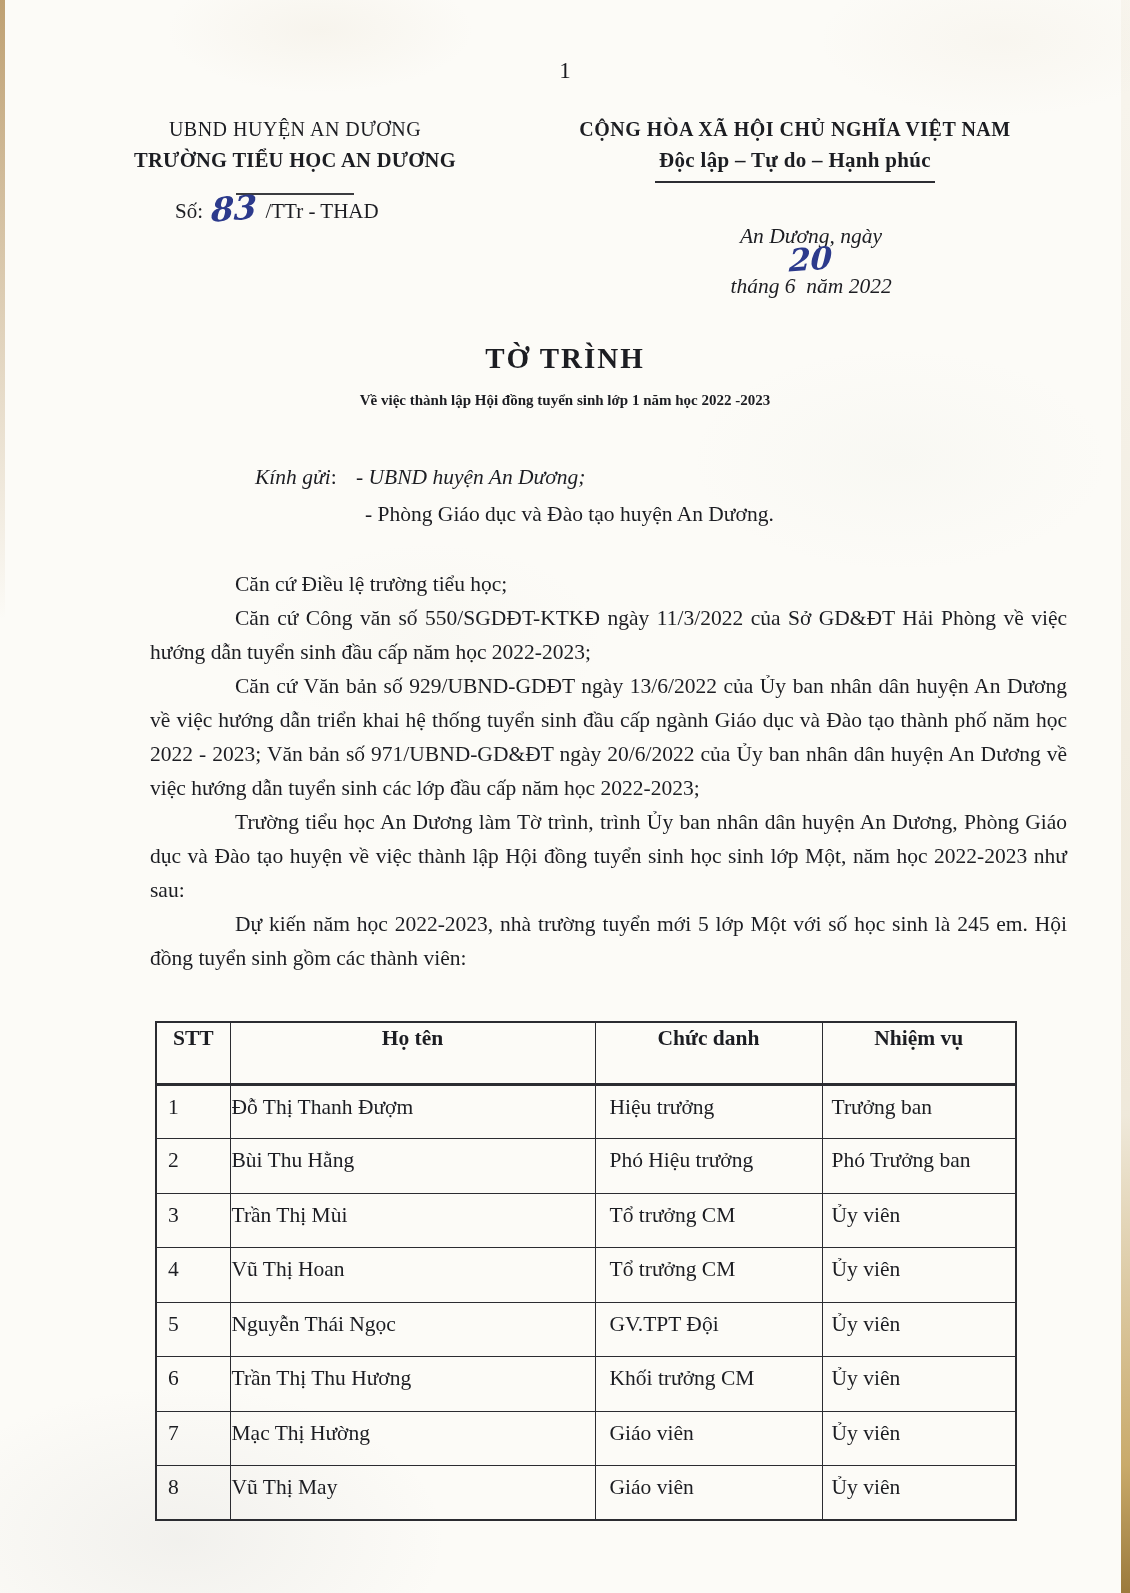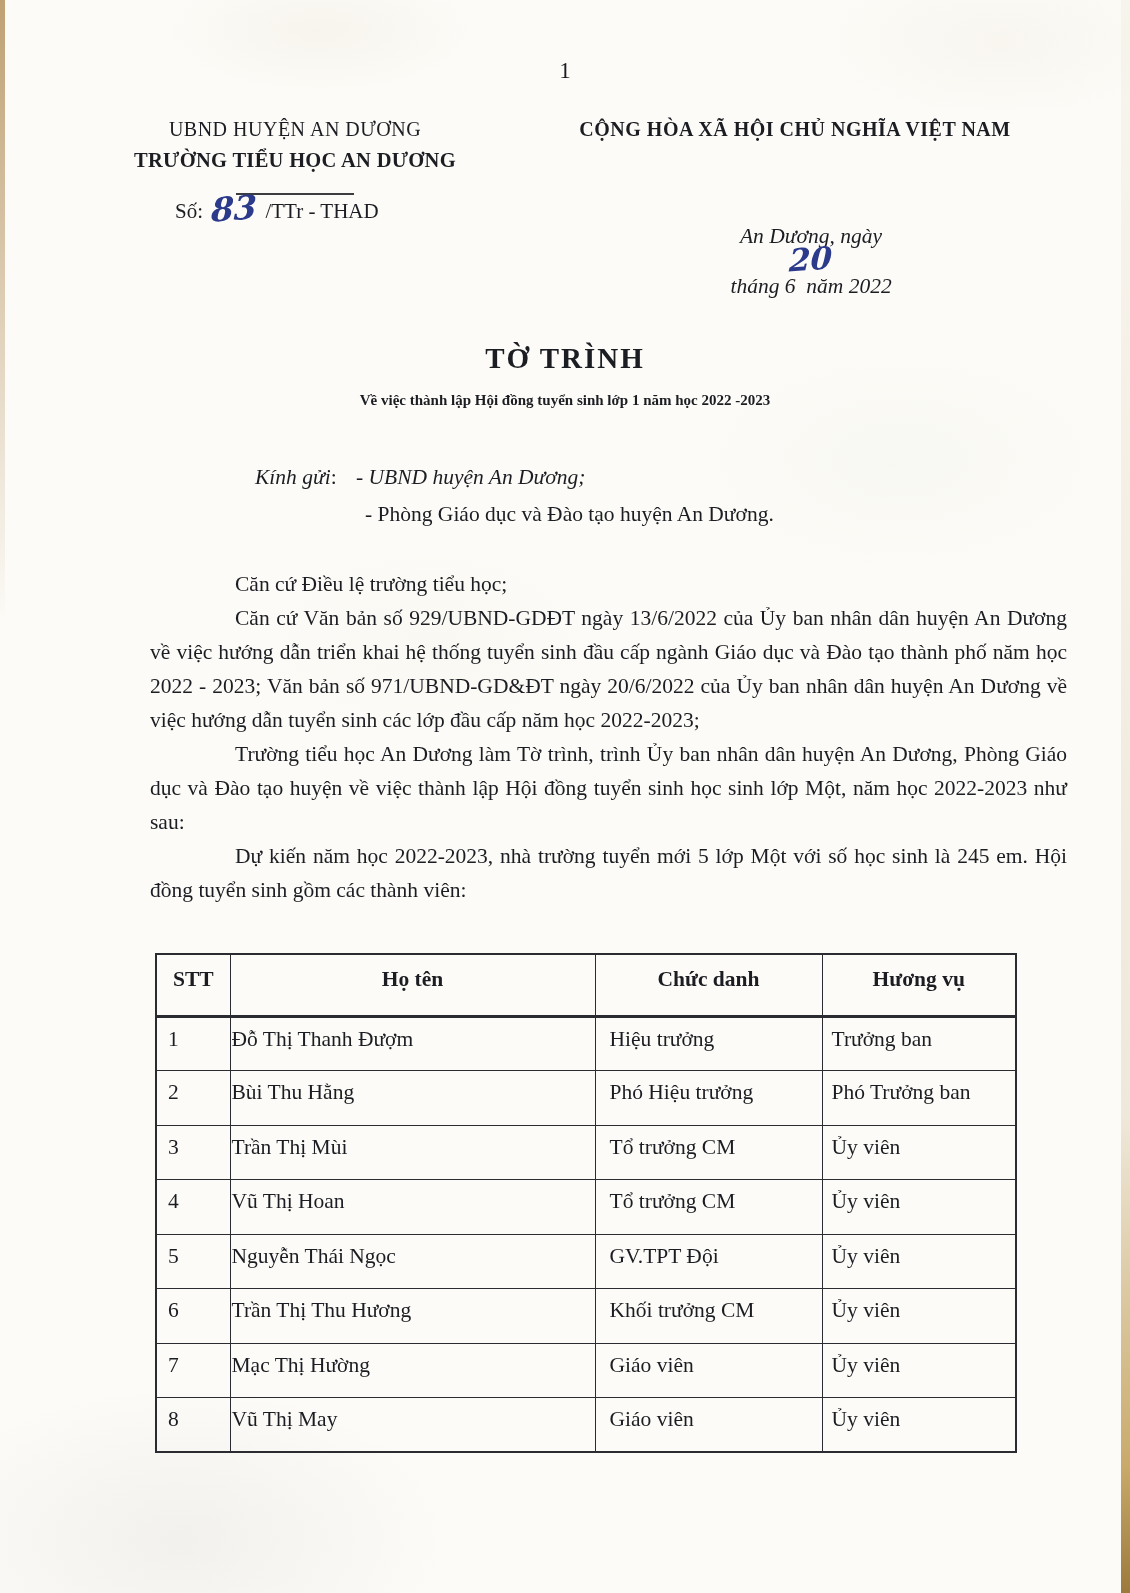--- a/index.html
+++ b/index.html
@@ -83,21 +83,21 @@
   table.members col.c-duty{width:194px;}
   table.members th, table.members td{
     border:1.8px solid #2b2c31;
     font-size:21.5px;
     vertical-align:top;
     box-sizing:border-box;
   }
   table.members{border:2.5px solid #2b2c31;}
   table.members th{
     font-weight:bold;text-align:center;
-    height:62px;padding-top:12px;
+    height:62px;padding-top:3px;
     border-bottom-width:3px;
   }
   table.members td{height:54.5px;padding-top:9px;}
   td.td-stt{padding-left:11px;}
   td.td-name{}
   td.td-role{padding-left:14px;}
   td.td-duty{padding-left:9px;}
 </style>
 </head>
 <body>
@@ -111,20 +111,21 @@
   <div class="pagenum">1</div>
 
   <div class="letterhead">
     <div class="lh-left">
       <div class="lh-line1">UBND HUYỆN AN DƯƠNG</div>
       <div class="lh-line2">TRƯỜNG TIỂU HỌC AN DƯƠNG</div>
       <div class="lh-rule"></div>
     </div>
     <div class="lh-right">
       <div class="lh-line1">CỘNG HÒA XÃ HỘI CHỦ NGHĨA VIỆT NAM</div>
+      <div class="lh-line2"><span class="underlined">Độc lập – Tự do – Hạnh phúc</span></div>
     </div>
   </div>
 
   <div class="docnum-row">
     <div class="dn-left">
       <span>Số:</span>
       <span class="handwrite">83</span>
       <span>/TTr - THAD</span>
     </div>
     <div class="dn-right">
@@ -144,38 +145,39 @@
       <span class="label">Kính gửi</span><span>:</span>
       <span class="item">-  UBND huyện An Dương;</span>
     </div>
     <div class="r-line2">
       <span>- Phòng Giáo dục và Đào tạo huyện An Dương.</span>
     </div>
   </div>
 
   <div class="body-text">
     <p>Căn cứ Điều lệ trường tiểu học;</p>
+    <p>Căn cứ Công văn số 550/SGDĐT-KTKĐ ngày 11/3/2022 của Sở GD&amp;ĐT Hải Phòng về việc hướng dẫn tuyển sinh đầu cấp năm học 2022-2023;</p>
     <p>Căn cứ Văn bản số 929/UBND-GDĐT ngày 13/6/2022 của Ủy ban nhân dân huyện An Dương về việc hướng dẫn triển khai hệ thống tuyển sinh đầu cấp ngành Giáo dục và Đào tạo thành phố năm học 2022 - 2023; Văn bản số 971/UBND-GD&amp;ĐT ngày 20/6/2022 của Ủy ban nhân dân huyện An Dương về việc hướng dẫn tuyển sinh các lớp đầu cấp năm học 2022-2023;</p>
     <p>Trường tiểu học An Dương làm Tờ trình, trình Ủy ban nhân dân huyện An Dương, Phòng Giáo dục và Đào tạo huyện về việc thành lập Hội đồng tuyển sinh học sinh lớp Một, năm học 2022-2023 như sau:</p>
     <p>Dự kiến năm học 2022-2023, nhà trường tuyển mới 5 lớp Một với số học sinh là 245 em. Hội đồng tuyển sinh gồm các thành viên:</p>
   </div>
 
   <table class="members">
     <colgroup>
       <col class="c-stt">
         <col class="c-name">
         <col class="c-role">
         <col class="c-duty">
     </colgroup>
     <thead>
       <tr>
         <th>STT</th>
         <th>Họ tên</th>
         <th>Chức danh</th>
-        <th>Hương vụ</th>
+        <th>Nhiệm vụ</th>
       </tr>
     </thead>
     <tbody>
       <tr>
         <td class="td-stt">1</td>
         <td class="td-name">Đỗ Thị Thanh Đượm</td>
         <td class="td-role">Hiệu trưởng</td>
         <td class="td-duty">Trưởng ban</td>
       </tr>
       <tr>

